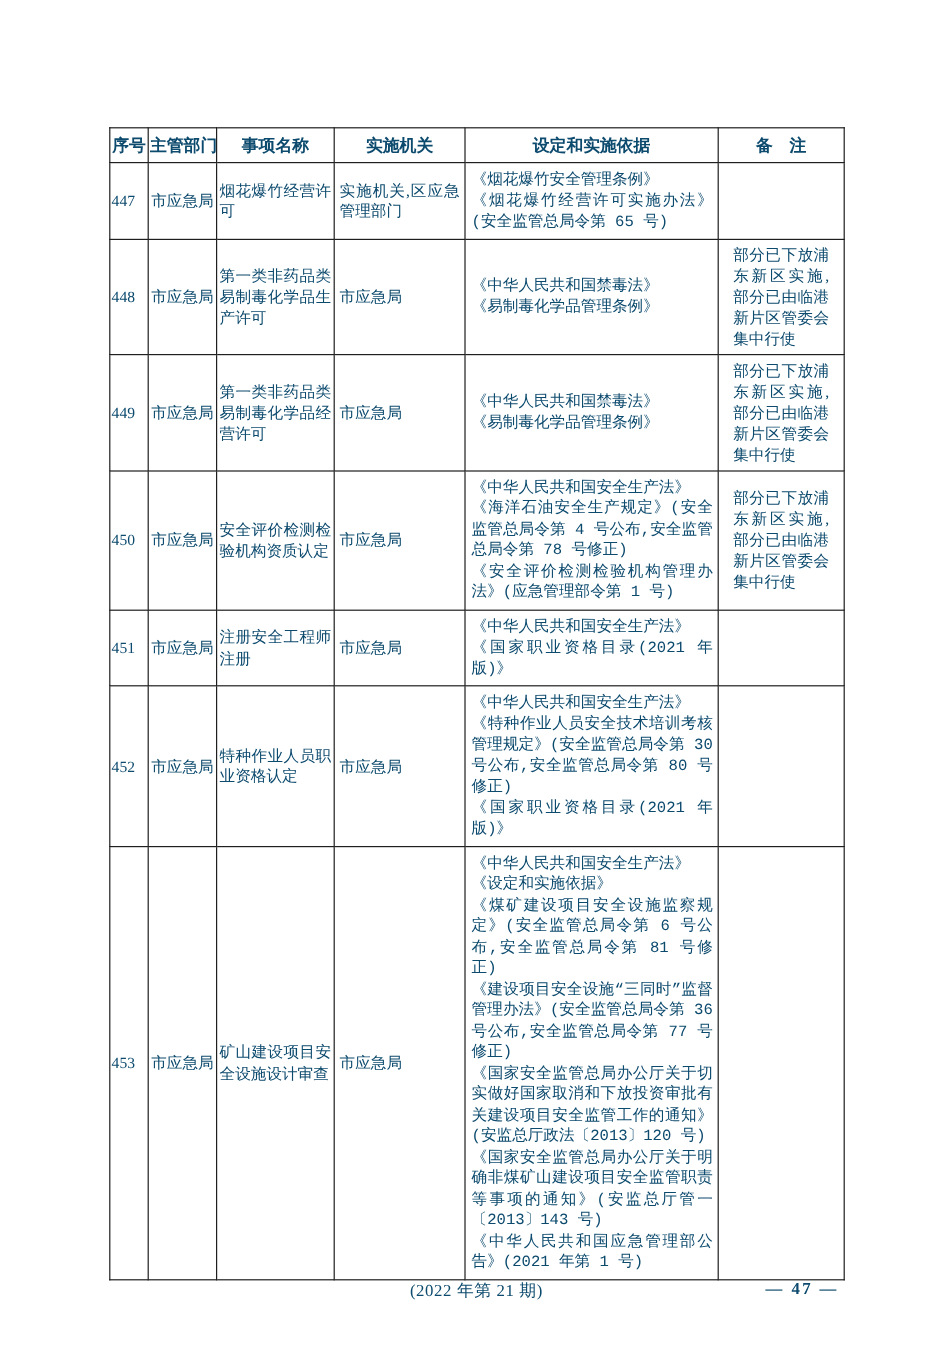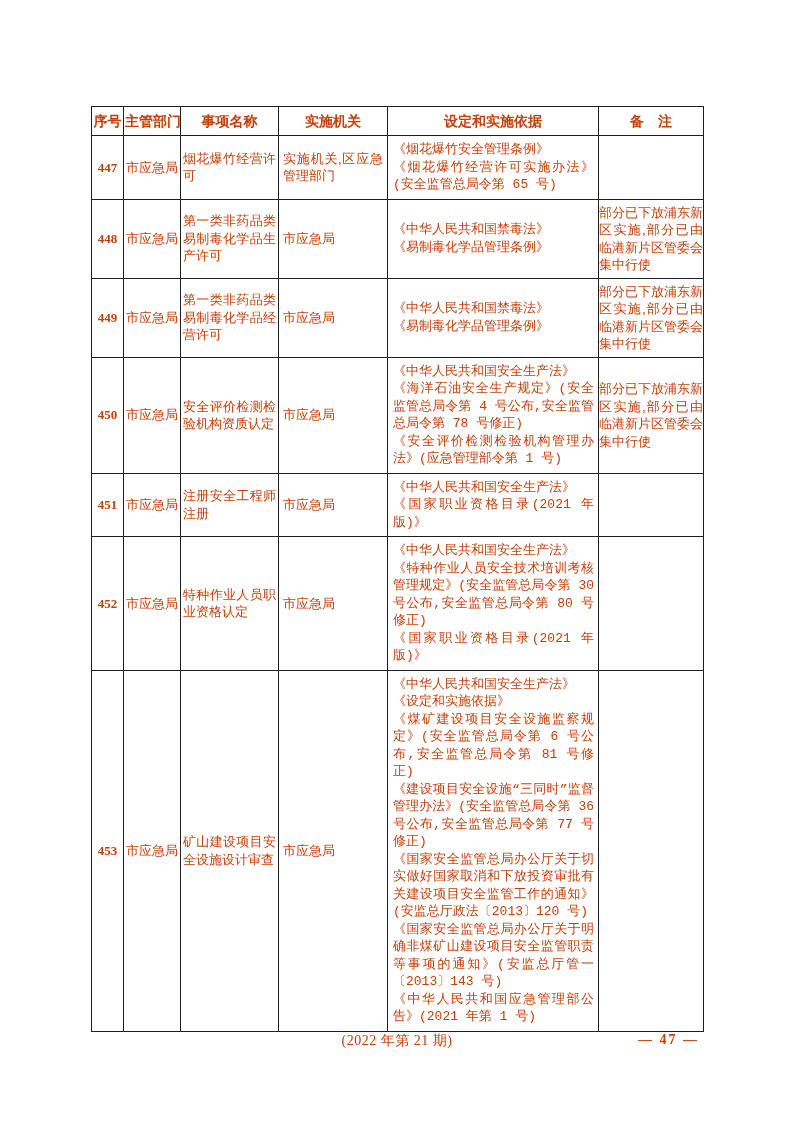--- a/index.html
+++ b/index.html
@@ -4,21 +4,21 @@
 <style>
   html, body { margin:0; padding:0; background:#ffffff; }
   .page {
     position: relative;
     width: 793px;
     height: 1122px;
     background: #ffffff;
     box-sizing: border-box;
     padding: 106px 90px 0 91px;
     font-family: "Liberation Serif", serif;
-    color: #c2410c;
+    color: #0c4a6e;
     overflow: hidden;
   }
   table.doc-table {
     border-collapse: collapse;
     table-layout: fixed;
     width: 612px;
   }
   .doc-table th, .doc-table td {
     border: 1px solid #1f1f1f;
     box-sizing: border-box;
@@ -32,26 +32,26 @@
     line-height: 16px;
     padding: 6px 1px;
     text-align: center;
     white-space: nowrap;
   }
   .doc-table td {
     font-size: 13px;
     line-height: 17.5px;
     padding: 4px 4px;
   }
-  td.c-no    { text-align: center; padding: 4px 1px; font-weight: bold; }
+  td.c-no    { padding: 4px 1px; }
   td.c-dept  { text-align: center; padding: 4px 1px; }
   td.c-item  { text-align: justify; text-justify: inter-character; padding: 4px 2px; }
   td.c-agency{ text-align: justify; text-justify: inter-character; padding: 4px 4px; }
   td.c-basis { text-align: justify; text-justify: inter-character; padding: 5px 4px 5px 5px; font-family: Liberation Mono, monospace; }
-  td.c-remark{ text-align: justify; text-justify: inter-character; padding: 4px 0; }
+  td.c-remark{ text-align: justify; text-justify: inter-character; padding: 4px 12px; }
   .basis-entry { text-align: justify; text-justify: inter-character; }
   .footer {
     position: relative;
     width: 612px;
     height: 22px;
     font-size: 14px;
   }
   .footer .issue {
     display: block;
     text-align: center;

